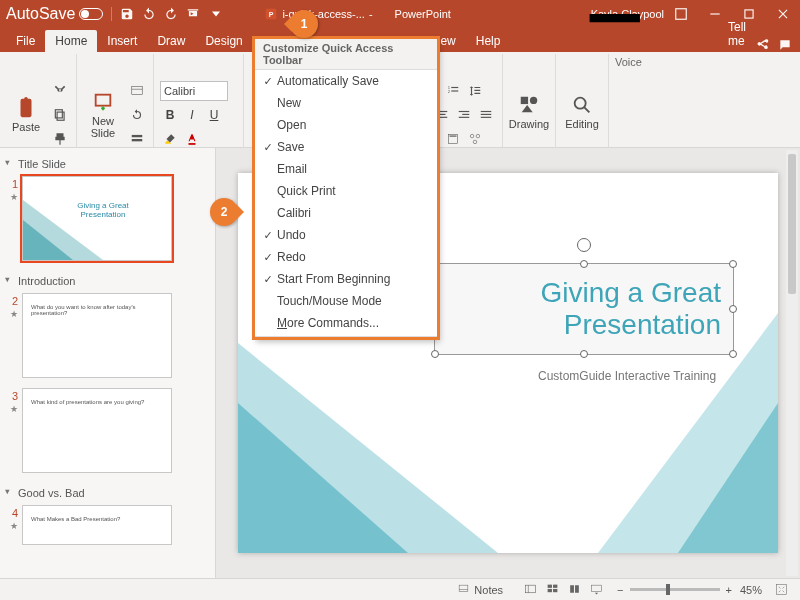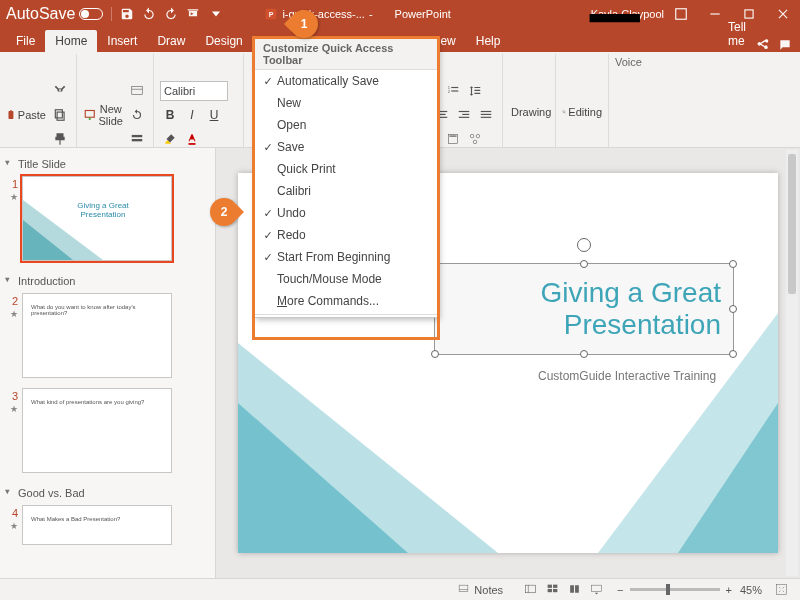--- a/index.html
+++ b/index.html
@@ -86,21 +86,21 @@
 .group {
   border-right: 1px solid #dcdcdc;
   display: flex;
   flex-direction: column;
   justify-content: space-between;
   padding: 2px 6px 2px 6px;
 }
 .group-body { flex:1; display:flex; align-items:center; gap:4px;margin-top:25px; }
 .group-label { text-align: center; color: #666; font-size: 11px; padding-bottom: 2px; }
 .bigbtn {
-  width: 40px; display:flex; flex-direction:row; align-items:center; gap:2px;
+  width: 40px; display:flex; flex-direction:column; align-items:center; gap:2px;
   font-size: 11px; color:#444; cursor:pointer;
 }
 .bigbtn svg { width: 22px; height: 22px; fill:#b7472a; }
 .bigbtn .micicon { fill:#2b579a; }
 .smallbtn { width:20px; height:20px; display:flex; align-items:center; justify-content:center; cursor:pointer; }
 .smallbtn svg { width:14px; height:14px; fill:#555; }
 .fontname {
   width: 68px; height: 20px; border:1px solid #c0c0c0; background:#fff; font-size:11px;
   padding:1px 3px; display:flex; align-items:center;
 }
@@ -577,20 +577,24 @@
       <div class="item">
         <span class="check"></span>
         <span>Open</span>
       </div>
       <div class="item">
         <span class="check">✓</span>
         <span>Save</span>
       </div>
       <div class="item">
         <span class="check"></span>
+        <span>Email</span>
+      </div>
+      <div class="item">
+        <span class="check"></span>
         <span>Quick Print</span>
       </div>
       <div class="item">
         <span class="check"></span>
         <span>Calibri</span>
       </div>
       <div class="item">
         <span class="check">✓</span>
         <span>Undo</span>
       </div>

